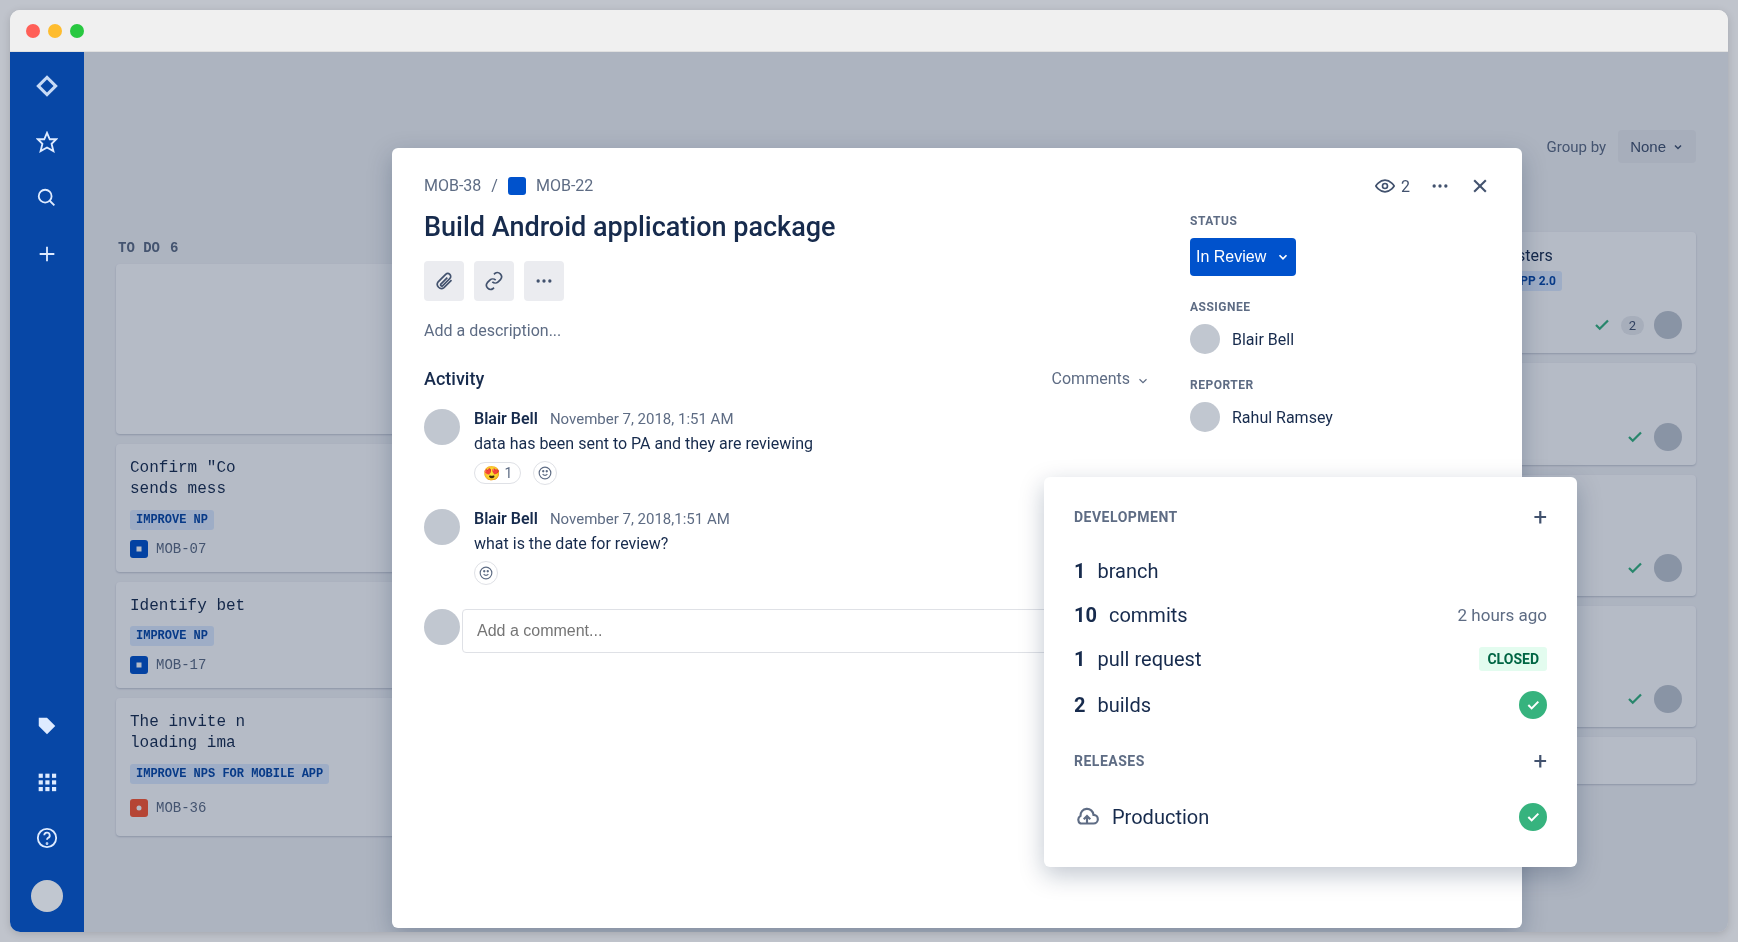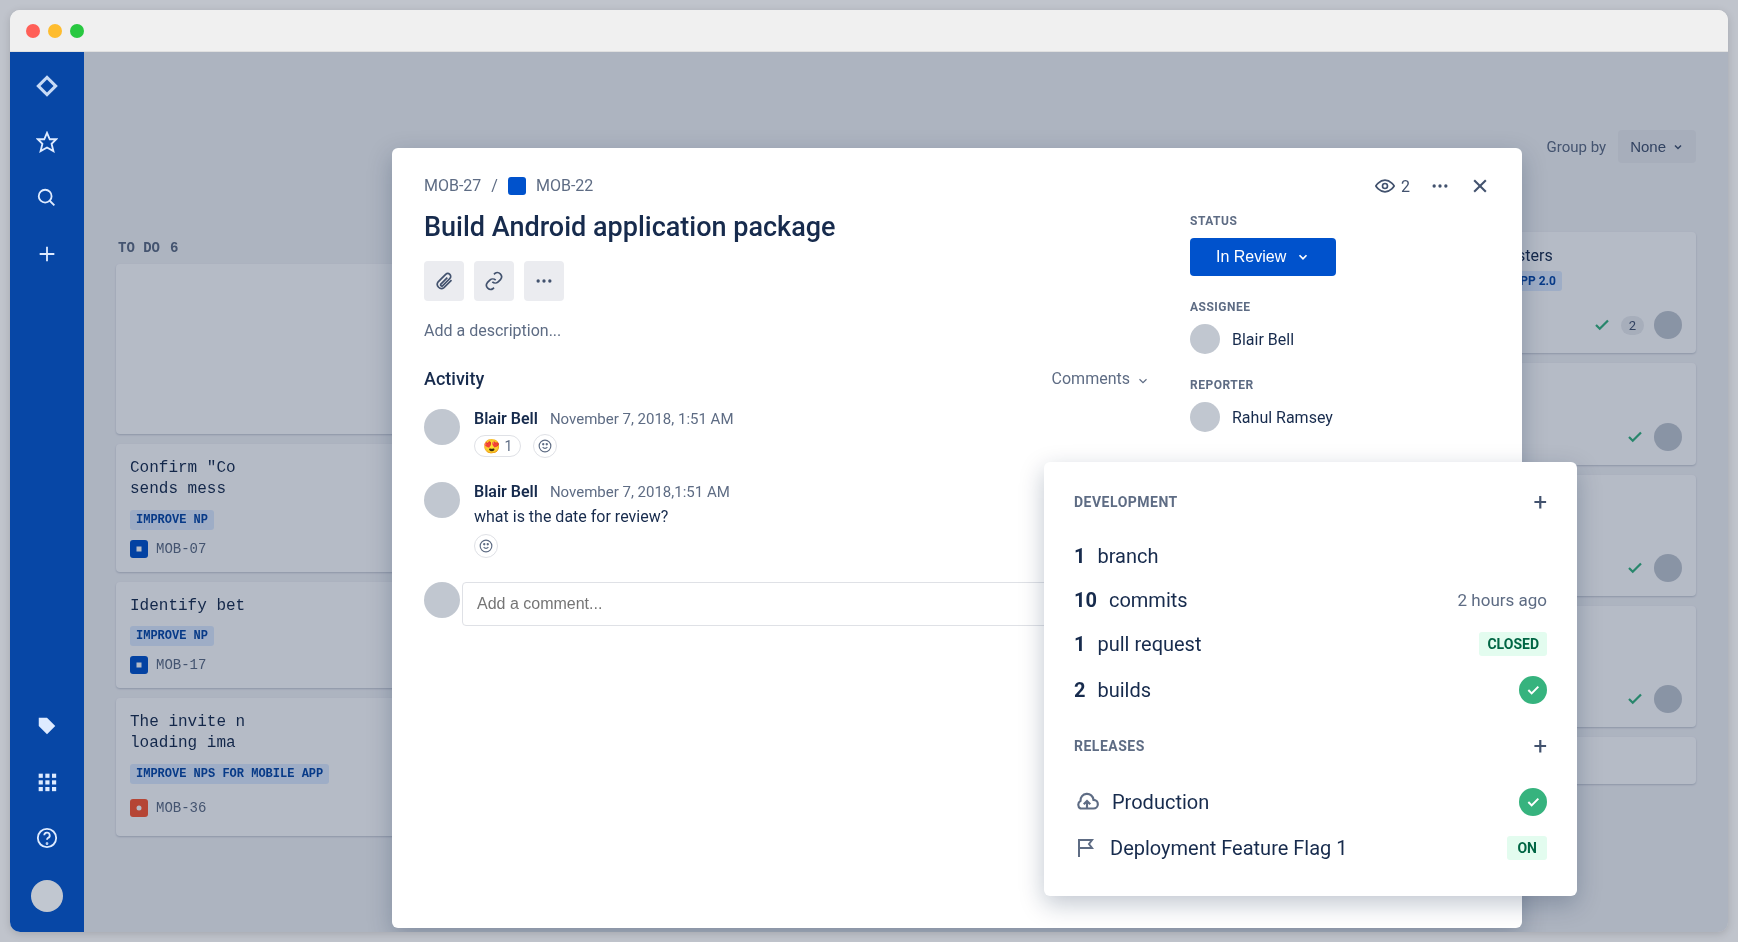--- a/index.html
+++ b/index.html
@@ -67,27 +67,27 @@
 .reactions { display: flex; align-items: center; gap: 12px; font-size: 14px; color: #5e6c84; }
 .reaction-pill { display: flex; align-items: center; gap: 4px; background: #fff; border: 1px solid #dfe1e6; border-radius: 12px; padding: 2px 8px; }
 .add-react { width: 24px; height: 24px; border-radius: 50%; border: 1px solid #dfe1e6; display: flex; align-items: center; justify-content: center; cursor: pointer; }
 .comment-input-row { display: flex; gap: 2px; }
 .comment-input { flex: 1; border: 1px solid #dfe1e6; border-radius: 4px; padding: 12px 14px; font-size: 16px; color: #5e6c84; }
 .modal-right { width: 300px; }
 .modal-top-icons { display: flex; align-items: center; gap: 20px; justify-content: flex-end; margin-bottom: 18px; color: #42526e; }
 .watch { display: flex; align-items: center; gap: 6px; font-size: 16px; }
 .close-x { cursor: pointer; }
 .field-label { font-size: 12px; font-weight: 700; color: #5e6c84; letter-spacing: 0.5px; margin-bottom: 10px; text-transform: uppercase; }
-.status-btn { background: #0052cc; color: #fff; border: none; padding: 10px 26px; border-radius: 4px; font-size: 16px; display: flex; align-items: center; gap: 10px; margin-bottom: 24px; cursor: pointer; }
+.status-btn { background: #0052cc; color: #fff; border: none; padding: 10px 6px; border-radius: 4px; font-size: 16px; display: flex; align-items: center; gap: 10px; margin-bottom: 24px; cursor: pointer; }
 .person { display: flex; align-items: center; gap: 12px; margin-bottom: 24px; }
 .person-av { width: 30px; height: 30px; border-radius: 50%; background: #c1c7d0; }
 .person-name { font-size: 16px; }
 
 
-.dev-panel { position: absolute; top: 410px; left: 960px; width: 533px; background: #fff; border-radius: 6px; box-shadow: 0 8px 24px rgba(9,30,66,0.25); z-index: 20; padding: 26px 30px; }
+.dev-panel { position: absolute; top: 425px; left: 960px; width: 533px; background: #fff; border-radius: 6px; box-shadow: 0 8px 24px rgba(9,30,66,0.25); z-index: 20; padding: 26px 30px; }
 .dev-head { display: flex; justify-content: space-between; align-items: center; margin-bottom: 18px; }
 .dev-title { font-size: 14px; font-weight: 700; color: #5e6c84; letter-spacing: 0.5px; }
 .plus-btn { font-size: 24px; color: #42526e; cursor: pointer; }
 .dev-row { display: flex; align-items: center; justify-content: space-between; padding: 10px 0; font-size: 20px; }
 .dev-left { display: flex; align-items: center; gap: 12px; }
 .dev-num { font-weight: 700; }
 .dev-label { font-weight: 400; color: #172b4d; }
 .dev-right { color: #5e6c84; font-size: 17px; }
 .badge-closed { background: #e3fcef; color: #006644; font-weight: 700; font-size: 14px; padding: 4px 8px; border-radius: 3px; }
 .badge-on { background: #e3fcef; color: #006644; font-weight: 700; font-size: 14px; padding: 4px 10px; border-radius: 3px; }
@@ -263,21 +263,21 @@
             <div>Settings is</div>
           </div>
         </div>
       </div>
 
       <div class="overlay"></div>
 
       <div class="modal">
         <div class="modal-left">
           <div class="breadcrumb">
-            <span>MOB-27</span>
+            <span>MOB-38</span>
             <span>/</span>
             <div class="bc-icon"></div>
             <span>MOB-22</span>
           </div>
           <div class="modal-title">Build Android application package</div>
           <div class="toolbar">
             <button class="tool-btn">
               <svg width="20" height="20" viewBox="0 0 24 24" fill="none" stroke="currentColor" stroke-width="2">
                   <path d="M21 11 L12 20 a5 5 0 0 1 -7 -7 L14 4 a3 3 0 0 1 5 5 L10 18 a1.5 1.5 0 0 1 -2 -2 L16 8"></path>
                 </svg>
@@ -307,20 +307,21 @@
             </div>
           </div>
 
           <div class="comment">
             <div class="comment-av"></div>
             <div class="comment-body">
               <div class="comment-head">
                 <span class="comment-author">Blair Bell</span>
                 <span class="comment-date">November 7, 2018, 1:51 AM</span>
               </div>
+              <div class="comment-text">data has been sent to PA and they are reviewing</div>
               <div class="reactions">
                 <div class="reaction-pill">
                   <span>😍</span>
                   <span>1</span>
                 </div>
                 <div class="add-react">
                   <svg width="14" height="14" viewBox="0 0 24 24" fill="none" stroke="currentColor" stroke-width="2">
                       <circle cx="12" cy="12" r="10"></circle>
                       <path d="M8 14 s1.5 2 4 2 4-2 4-2"></path>
                       <circle cx="9" cy="9" r="1" fill="currentColor"></circle>
@@ -449,26 +450,17 @@
                 <path d="M12 11 L12 18 M9 14 L12 11 L15 14"></path>
               </svg>
             <span class="dev-label">Production</span>
           </div>
           <div class="check-circle">
             <svg width="16" height="16" viewBox="0 0 24 24" fill="none" stroke="currentColor" stroke-width="3">
                 <polyline points="5 12 10 17 20 7"></polyline>
               </svg>
           </div>
         </div>
-        <div class="dev-row">
-          <div class="dev-left">
-            <svg class="rel-icon" width="24" height="24" viewBox="0 0 24 24" fill="none" stroke="currentColor" stroke-width="2">
-                <path d="M5 3 L5 21 M5 4 L18 4 L15 8 L18 12 L5 12"></path>
-              </svg>
-            <span class="dev-label">Deployment Feature Flag 1</span>
-          </div>
-          <div class="badge-on">ON</div>
-        </div>
       </div>
 
     </div>
   </div>
 </div>
 
 </body></html>

